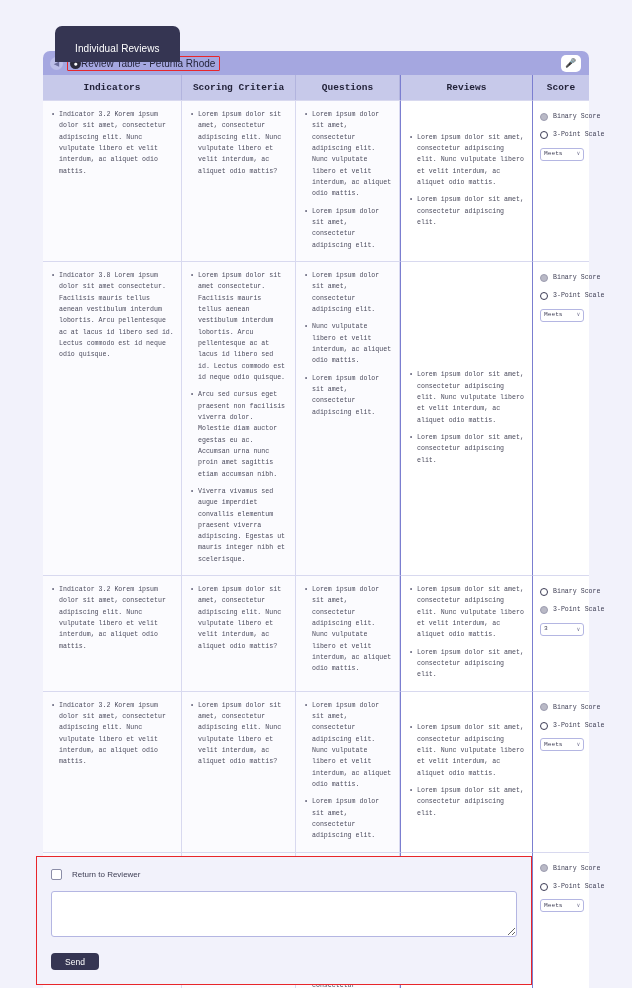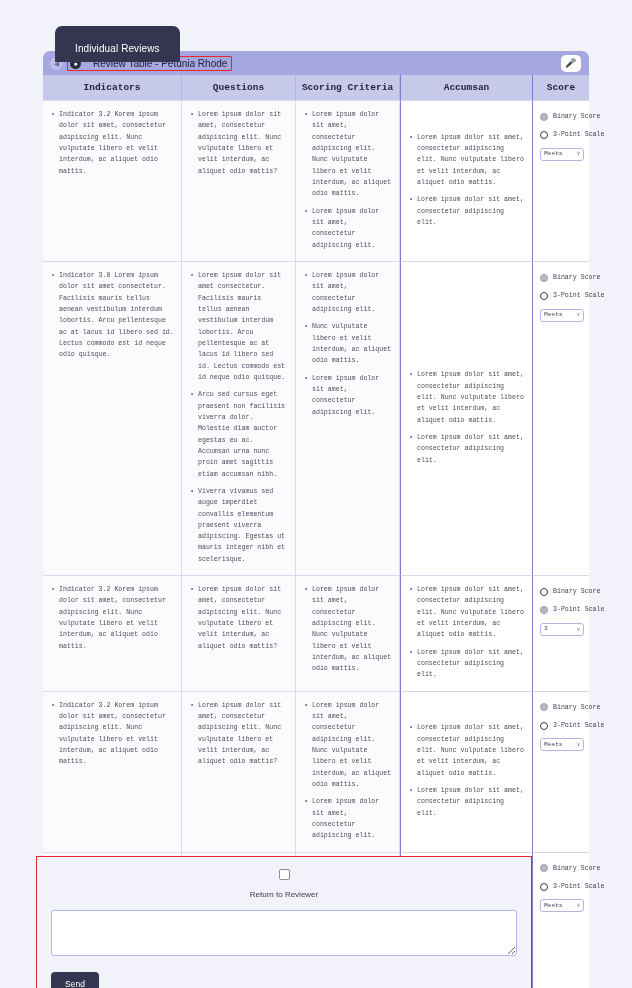--- a/index.html
+++ b/index.html
@@ -51,21 +51,21 @@
     align-items: center;
     padding: 0 8px 0 7px;
   }
   .back-btn {
     width: 13px; height: 13px; border-radius: 50%;
     background: #bcbee8; color: #6b6d9c;
     font-size: 7px; line-height: 13px; text-align: center;
     flex: 0 0 auto;
   }
   .title-wrap {
-    display: flex; align-items: center; gap: 12px;
+    display: flex; align-items: center; gap: 0;
     border: 1.5px solid #e8262a;
     padding: 1px 4px 1px 2px;
     margin-left: 4px;
     border-radius: 1px;
   }
   .dot-icon {
     width: 11px; height: 11px; border-radius: 50%;
     background: #2b2b3c; color: #fff;
     font-size: 7px; line-height: 11px; text-align: center;
     flex: 0 0 auto;
@@ -163,40 +163,40 @@
   
   .bottom {
     position: absolute;
     left: 36px;
     top: 856px;
     width: 496px;
     border: 1.5px solid #e8262a;
     background: #f2f2fb;
     padding: 12px 14px 14px;
   }
-  .check-row { display: flex; align-items: center; gap: 10px; flex-direction: column; }
+  .check-row { display: flex; align-items: center; gap: 10px; }
   .chk {
     width: 11px; height: 11px;
     border: 1px solid #8b8da8;
     border-radius: 2px;
     background: #ffffff;
     flex: 0 0 auto;
   }
   .chk-label { font-size: 8px; color: #3c3c52; }
   .ta {
     margin-top: 11px;
     width: 100%;
     height: 46px;
     background: #ffffff;
     border: 1px solid #b4b6e2;
     border-radius: 3px;
   }
   .send {
     margin-top: 12px;
-    width: 48px; height: 23px;
+    width: 48px; height: 17px;
     background: #353552;
     color: #ffffff;
     border: none;
     border-radius: 4px;
     font-size: 8.5px;
     font-family: "Liberation Sans", sans-serif;
     cursor: pointer;
   }
 </style>
 </head>
@@ -213,23 +213,23 @@
     <div class="title-wrap">
       <div class="dot-icon">●</div>
       <div class="panel-title">Review Table - Petunia Rhode</div>
     </div>
     <div class="mic-btn">🎤</div>
   </div>
 
   <div class="tbl">
     <div class="row header-row">
       <div class="hcell">Indicators</div>
+      <div class="hcell">Scoring Criteria</div>
       <div class="hcell">Questions</div>
-      <div class="hcell">Scoring Criteria</div>
-      <div class="hcell evid">Accumsan</div>
+      <div class="hcell evid">Reviews</div>
       <div class="hcell">Score</div>
     </div>
     <div id="rows-host">
         <div class="row">
           <div class="cell ">
             <ul class="b">
               <li>Indicator 3.2 Korem ipsum dolor sit amet, consectetur adipiscing elit. Nunc vulputate libero et velit interdum, ac aliquet odio mattis.</li>
             </ul>
           </div>
           <div class="cell ">

